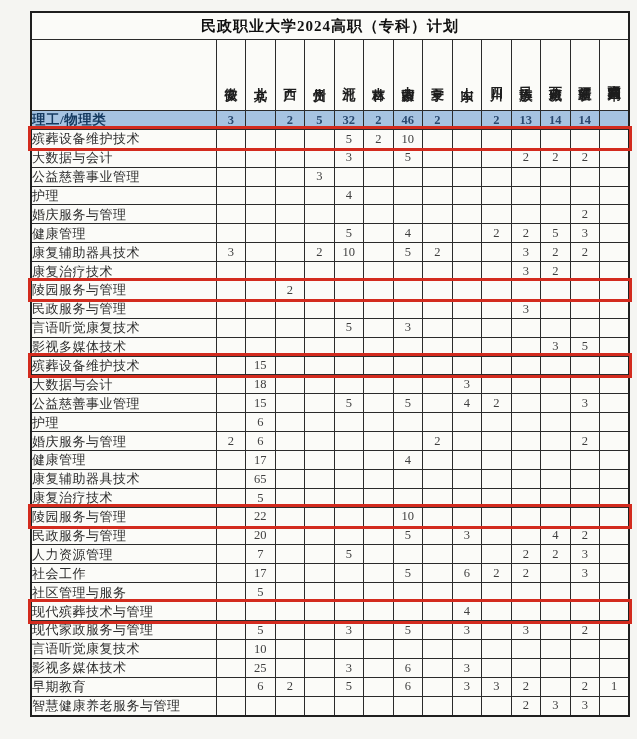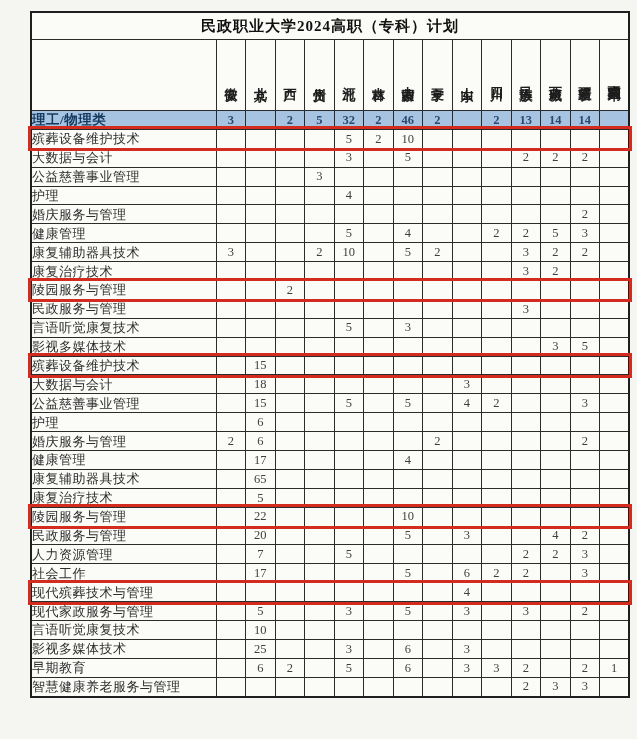--- a/index.html
+++ b/index.html
@@ -514,20 +514,37 @@
           <td class="num"></td>
           <td class="num">5</td>
           <td class="num"></td>
           <td class="num">6</td>
           <td class="num">2</td>
           <td class="num">2</td>
           <td class="num"></td>
           <td class="num">3</td>
           <td class="num"></td>
         </tr>
+        <tr class="data-row">
+          <td class="label">社区管理与服务</td>
+          <td class="num"></td>
+          <td class="num">5</td>
+          <td class="num"></td>
+          <td class="num"></td>
+          <td class="num"></td>
+          <td class="num"></td>
+          <td class="num"></td>
+          <td class="num"></td>
+          <td class="num"></td>
+          <td class="num"></td>
+          <td class="num"></td>
+          <td class="num"></td>
+          <td class="num"></td>
+          <td class="num"></td>
+        </tr>
         <tr class="data-row hl">
           <td class="label">现代殡葬技术与管理</td>
           <td class="num"></td>
           <td class="num"></td>
           <td class="num"></td>
           <td class="num"></td>
           <td class="num"></td>
           <td class="num"></td>
           <td class="num"></td>
           <td class="num"></td>

